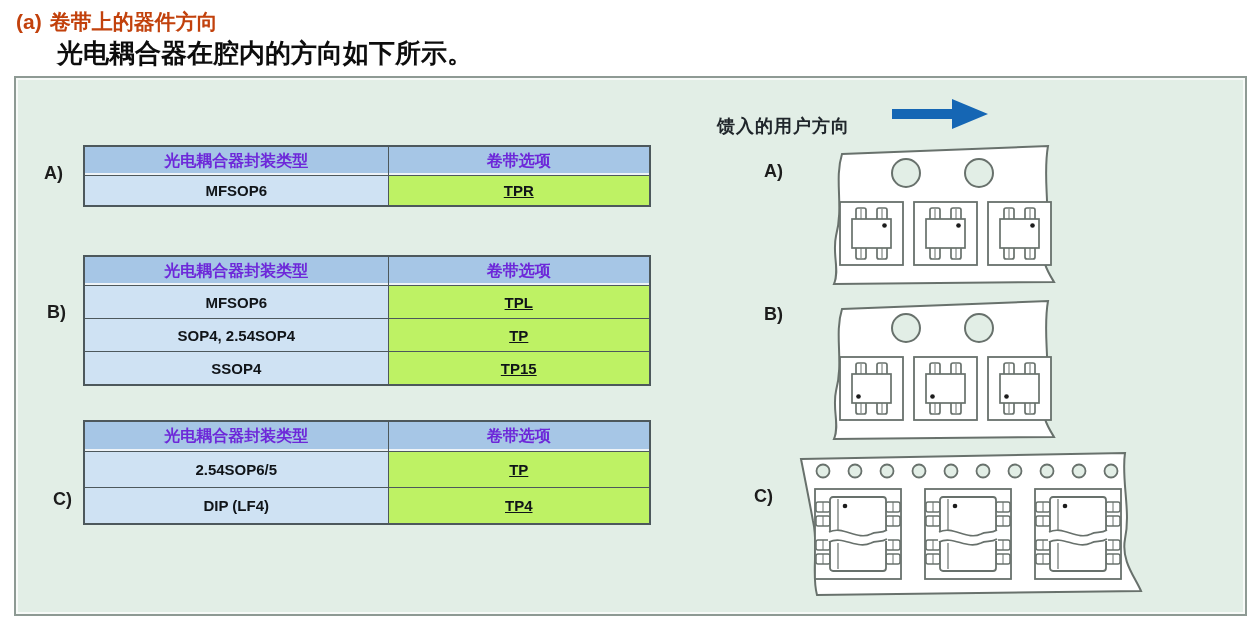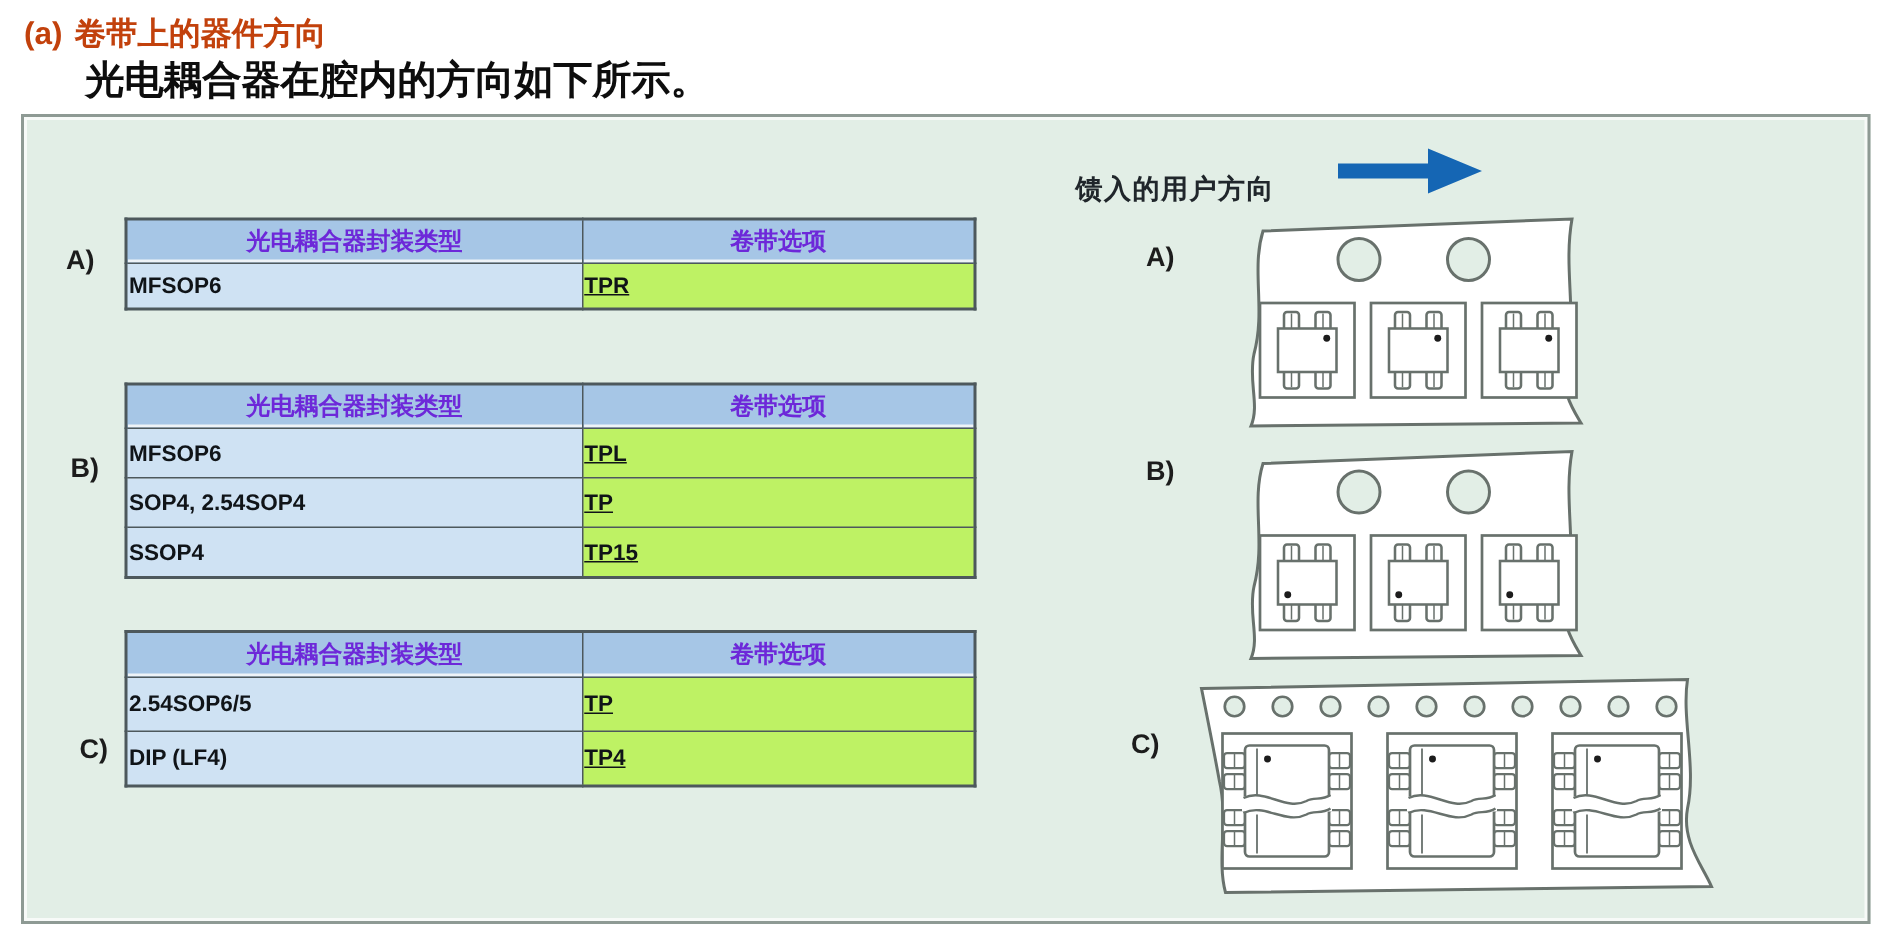--- a/index.html
+++ b/index.html
@@ -32,21 +32,21 @@
     border:2px solid #4d585c;
   }
   table.optab col.c1{width:304px;}
   table.optab col.c2{width:262px;}
   table.optab th{
     background:#a6c6e6;border:1px solid #4d585c;
     font-size:16px;font-weight:600;color:#6d28d9;
     box-shadow:inset 0 -2px 0 #eef3f7;
   }
   table.optab td{
-    border:1px solid #4d585c;text-align:left;
+    border:1px solid #4d585c;text-align:center;
     font-size:15px;font-weight:bold;color:#101418;
   }
   td.pkg{background:#cfe2f3;}
   td.opt{background:#bef264;text-decoration:underline;}
   #tableA{top:145px;} #tableA th{height:26px;} #tableA td{height:27px;}
   #tableB{top:255px;} #tableB th{height:26px;} #tableB td{height:30px;}
   #tableC{top:420px;} #tableC th{height:27px;} #tableC td{height:33px;}
 
   .feed-label{position:absolute;left:717px;top:99px;font-size:18px;font-weight:bold;color:#20262b;letter-spacing:1px;margin-top:15px;}
   .feed-arrow{position:absolute;left:892px;top:97px;}

